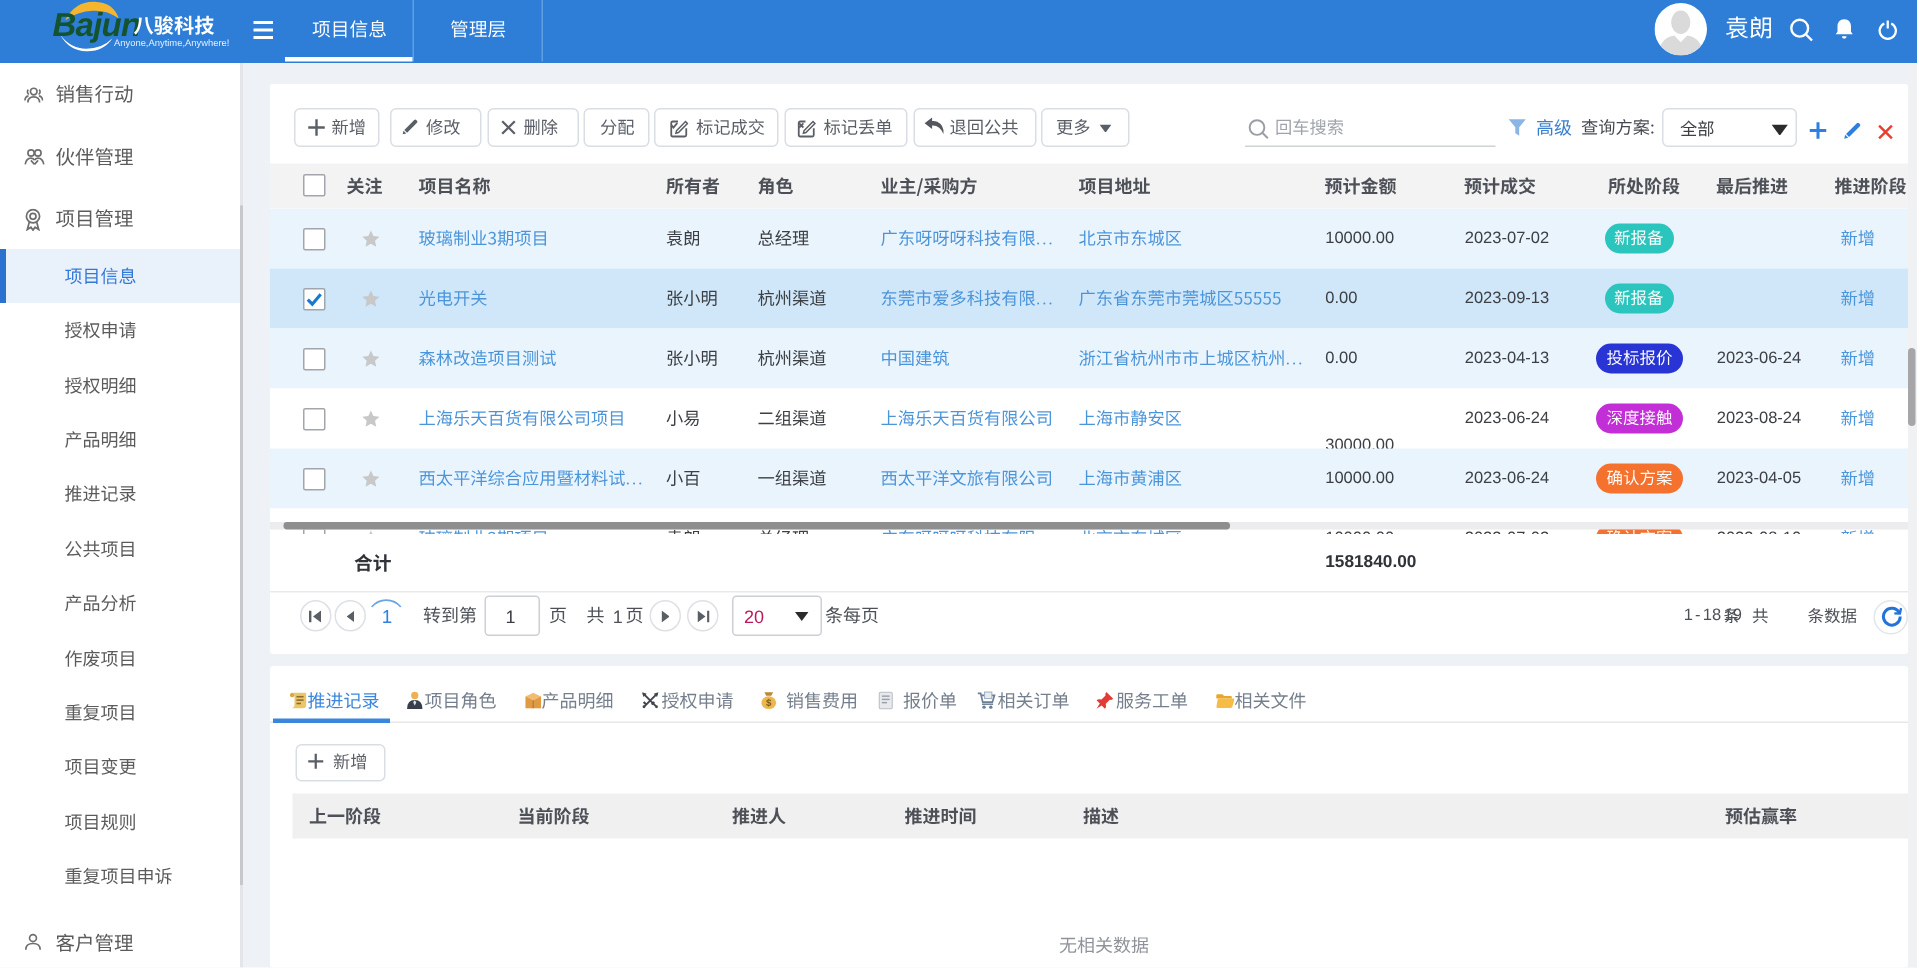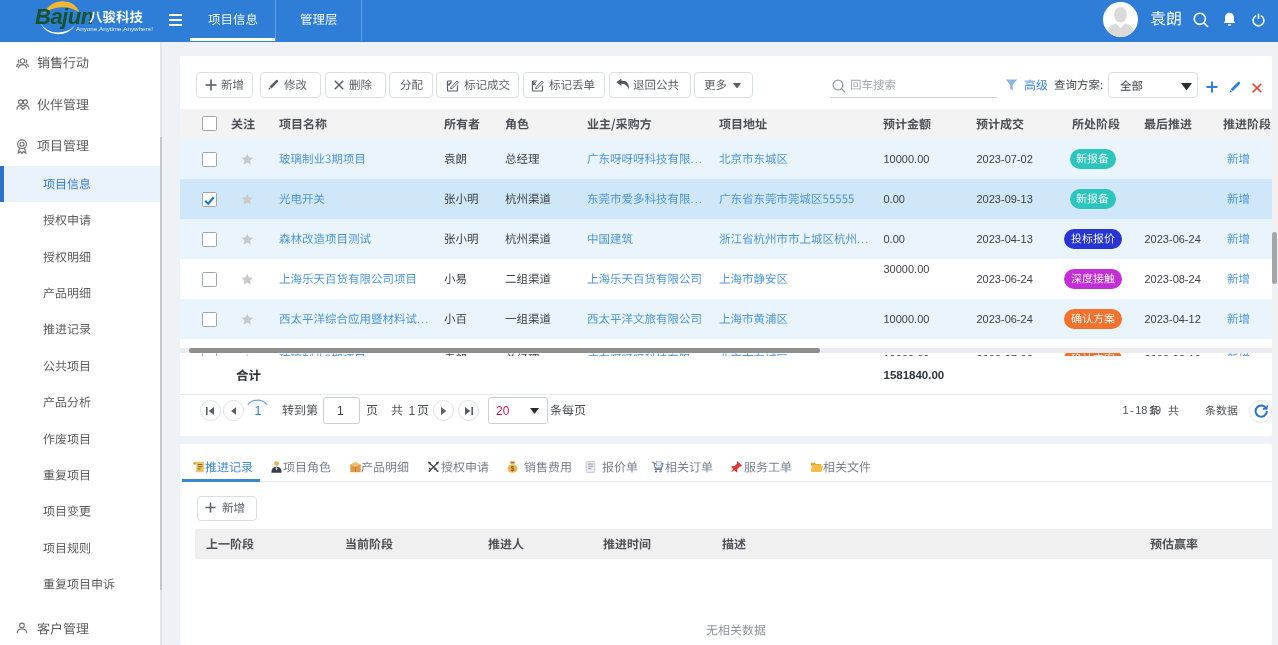--- a/index.html
+++ b/index.html
@@ -968,21 +968,21 @@
     <svg class="ct" style="left:539.0px;top:133.0px;width:70.0px;height:14.4px;color:#4a94da" viewBox="0 0 70.0 14.4">
       <g fill="currentColor" transform="translate(0,11.04) scale(0.01150)">
         <use href="#g152" x="0"></use>
         <use href="#g155" x="1000"></use>
         <use href="#g122" x="2000"></use>
         <use href="#g164" x="3000"></use>
         <use href="#g165" x="4000"></use>
         <use href="#g124" x="5000"></use>
       </g>
     </svg>
-    <div class="lat" style="left:703.5px;top:124px;font:400 11.0px 'Liberation Sans',sans-serif;color:#3c3f43;white-space:nowrap">30000.00</div>
+    <div class="lat" style="left:703.5px;top:152px;font:400 11.0px 'Liberation Sans',sans-serif;color:#3c3f43;white-space:nowrap">30000.00</div>
     <div class="lat" style="left:796.5px;top:133.8px;font:400 11.0px 'Liberation Sans',sans-serif;color:#3c3f43;white-space:nowrap">2023-06-24</div>
     <div class="ab" style="left:883.5px;top:130.2px;width:58px;height:19.5px;background:#c32fd6;border-radius:10px"></div>
     <svg class="ct" style="left:890.5px;top:133.3px;width:45.0px;height:13.8px;color:#fff" viewBox="0 0 45.0 13.8">
       <g fill="currentColor" transform="translate(0,10.56) scale(0.01100)">
         <use href="#g166" x="0"></use>
         <use href="#g167" x="1000"></use>
         <use href="#g168" x="2000"></use>
         <use href="#g169" x="3000"></use>
       </g>
     </svg>
@@ -1059,21 +1059,21 @@
     <div class="lat" style="left:796.5px;top:173.8px;font:400 11.0px 'Liberation Sans',sans-serif;color:#3c3f43;white-space:nowrap">2023-06-24</div>
     <div class="ab" style="left:883.5px;top:170.2px;width:58px;height:19.5px;background:#f4712e;border-radius:10px"></div>
     <svg class="ct" style="left:890.5px;top:173.3px;width:45.0px;height:13.8px;color:#fff" viewBox="0 0 45.0 13.8">
       <g fill="currentColor" transform="translate(0,10.56) scale(0.01100)">
         <use href="#g186" x="0"></use>
         <use href="#g187" x="1000"></use>
         <use href="#g68" x="2000"></use>
         <use href="#g69" x="3000"></use>
       </g>
     </svg>
-    <div class="lat" style="left:964.5px;top:173.8px;font:400 11.0px 'Liberation Sans',sans-serif;color:#3c3f43;white-space:nowrap">2023-04-12</div>
+    <div class="lat" style="left:964.5px;top:173.8px;font:400 11.0px 'Liberation Sans',sans-serif;color:#3c3f43;white-space:nowrap">2023-04-05</div>
     <svg class="ct" style="left:1047.0px;top:173.0px;width:24.0px;height:14.4px;color:#4a94da" viewBox="0 0 24.0 14.4">
       <g fill="currentColor" transform="translate(0,11.04) scale(0.01150)">
         <use href="#g46" x="0"></use>
         <use href="#g47" x="1000"></use>
       </g>
     </svg>
     <div class="ab" style="left:0;top:200px;width:1092px;height:40px;background:#fff"></div>
     <div class="ab" style="left:22px;top:213px;width:15px;height:15px;background:#fff;border:1px solid #a2a6ac;border-radius:1.5px"></div>
     <svg class="ab" style="left:61px;top:213.8px" width="12.5" height="12.5" viewBox="0 0 14 14" fill="#c8c8c8">
       <path d="M7 0.8 L8.9 4.9 L13.4 5.4 L10.1 8.4 L11 12.8 L7 10.6 L3 12.8 L3.9 8.4 L0.6 5.4 L5.1 4.9 Z"></path>

